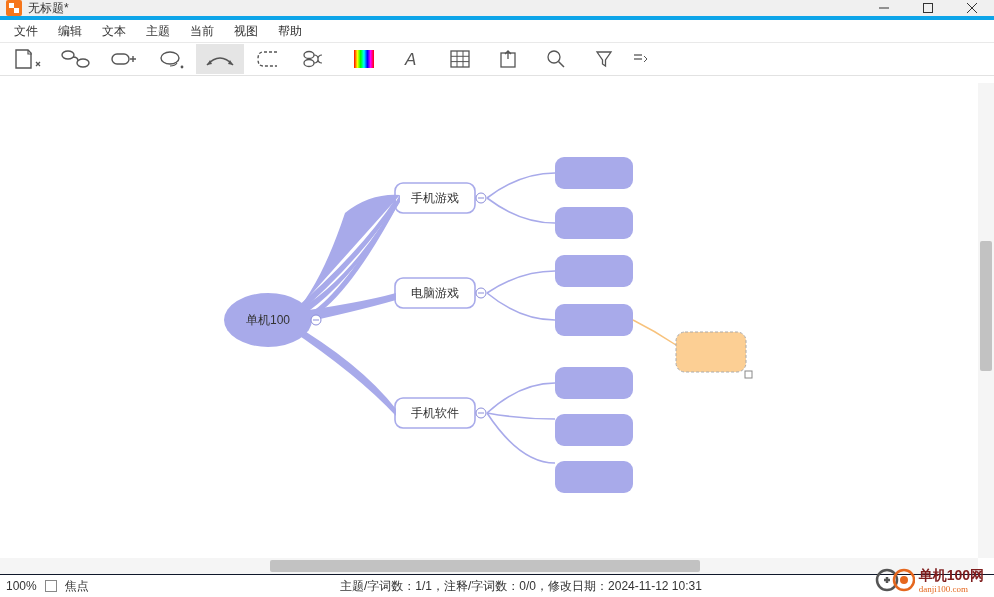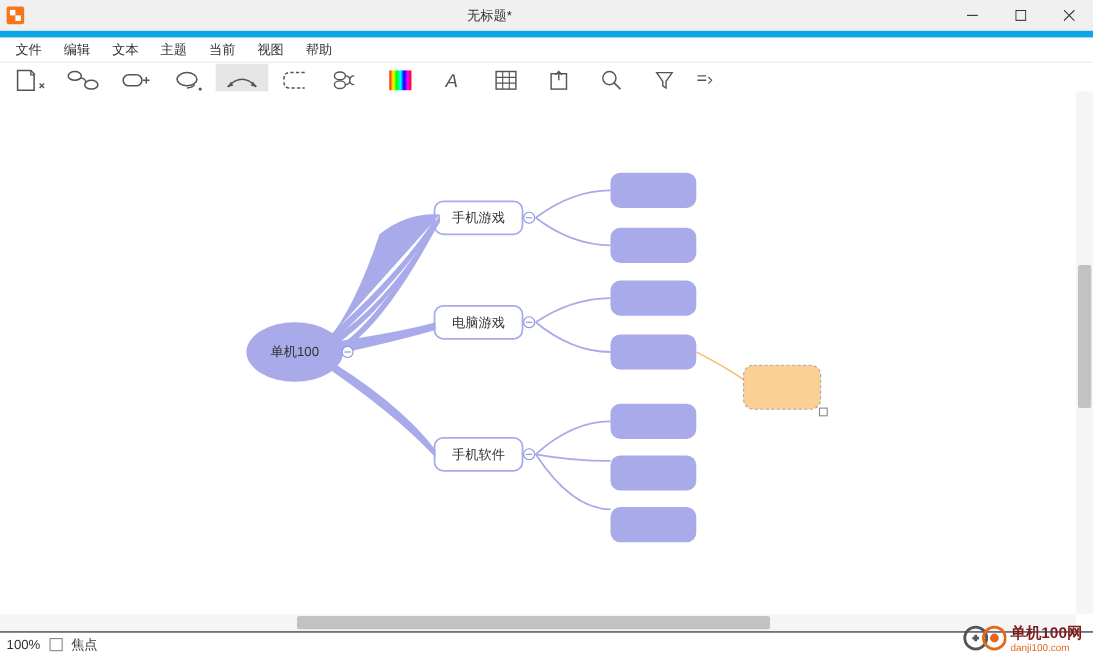--- a/index.html
+++ b/index.html
@@ -1,17 +1,17 @@
 <!DOCTYPE html>
 <html><head>
 <meta charset="utf-8">
 <style>
   * { box-sizing: border-box; margin: 0; padding: 0; font-family: "Microsoft YaHei", Arial, sans-serif; }
   body { width: 994px; height: 597px; background: #fff; overflow: hidden; position: relative; }
-  .titlebar { height: 34px; background: #f0f0f0; display: flex; align-items: center; border-bottom: 6px solid #0ea5e9; text-align: center; }
+  .titlebar { height: 20px; background: #f0f0f0; display: flex; align-items: center; border-bottom: 4px solid #0ea5e9; }
   .titlebar-icon { width: 16px; height: 16px; background: #f6761b; margin: 0 6px 0 6px; display: inline-block; border-radius: 2px; position: relative; }
   .titlebar-icon::before { content: ""; position: absolute; top: 3px; left: 3px; width: 5px; height: 5px; background: #fff; }
   .titlebar-icon::after { content: ""; position: absolute; bottom: 3px; right: 3px; width: 5px; height: 5px; background: #fff; }
   .title-text { font-size: 12px; color: #333; flex: 1; }
   .win-btn { width: 44px; height: 27px; display: flex; align-items: center; justify-content: center; font-size: 12px; color: #333; cursor: pointer; }
   .win-btn svg { width: 10px; height: 10px; }
   .menubar { height: 22px; display: flex; align-items: center; padding: 0 4px; }
   .menu-item { font-size: 12px; padding: 2px 10px; color: #333; cursor: pointer; }
   .toolbar { height: 34px; display: flex; align-items: center; padding: 0 4px; border-top: 1px solid #e9e9e9; border-bottom: 1px solid #e2e2e2; }
   .tool-btn { width: 48px; height: 30px; display: flex; align-items: center; justify-content: center; cursor: pointer; color: #555; position: relative; }
@@ -23,21 +23,21 @@
   .scroll-h-thumb { position: absolute; left: 270px; top: 2px; height: 12px; width: 430px; background: #c2c2c2; border-radius: 2px; }
   .statusbar { position: absolute; bottom: 0; left: 0; right: 0; height: 23px; background: #fff; display: flex; align-items: center; font-size: 12px; color: #333; border-top: 1px solid #0f172a; }
   .status-left { display: flex; align-items: center; gap: 8px; padding-left: 6px; }
   .chk { width: 12px; height: 12px; border: 1px solid #888; display: inline-block; }
   .status-center { position: absolute; left: 340px; }
   .tooltip { position: absolute; background: #ffffe1; border: 1px solid #8b8b8b; font-size: 12px; padding: 2px 5px; box-shadow: 1px 1px 2px rgba(0,0,0,.15); }
   .arrow { position: absolute; }
   .node-text { font-size: 12px; fill: #333; }
   .watermark { position: absolute; right: 10px; bottom: 0; height: 34px; display: flex; align-items: center; gap: 4px; }
   .watermark-text1 { font-size: 14px; font-weight: bold; color: #7f1d1d; }
-  .watermark-text2 { font-size: 9px; color: #e5671e; margin-top: -1px; }
+  .watermark-text2 { font-size: 9px; color: #e5671e; margin-top: -1px; font-family: Liberation Serif, serif; }
 </style>
 </head>
 <body>
 
 <div class="titlebar">
   <span class="titlebar-icon"></span>
   <span class="title-text">无标题*</span>
   <div class="win-btn">
       <svg viewBox="0 0 10 10">
         <line x1="0" y1="5" x2="10" y2="5" stroke="#333" stroke-width="1"></line>
@@ -238,20 +238,21 @@
 <div class="scroll-h">
     <div class="scroll-h-thumb"></div>
   </div>
 
 <div class="statusbar">
   <div class="status-left">
     <span>100%</span>
     <span class="chk"></span>
     <span>焦点</span>
   </div>
+  <div class="status-center">主题/字词数：1/1，注释/字词数：0/0，修改日期：2024-11-12 10:31</div>
 </div>
 
 <div class="watermark">
   <svg width="40" height="26" viewBox="0 0 40 26">
     <circle cx="12" cy="13" r="10" fill="none" stroke="#555" stroke-width="2.5"></circle>
     <line x1="9" y1="13" x2="15" y2="13" stroke="#555" stroke-width="2.5"></line>
     <line x1="12" y1="10" x2="12" y2="16" stroke="#555" stroke-width="2.5"></line>
     <circle cx="29" cy="13" r="10" fill="none" stroke="#e5671e" stroke-width="2.5"></circle>
     <circle cx="29" cy="13" r="4" fill="#e5671e"></circle>
   </svg>

